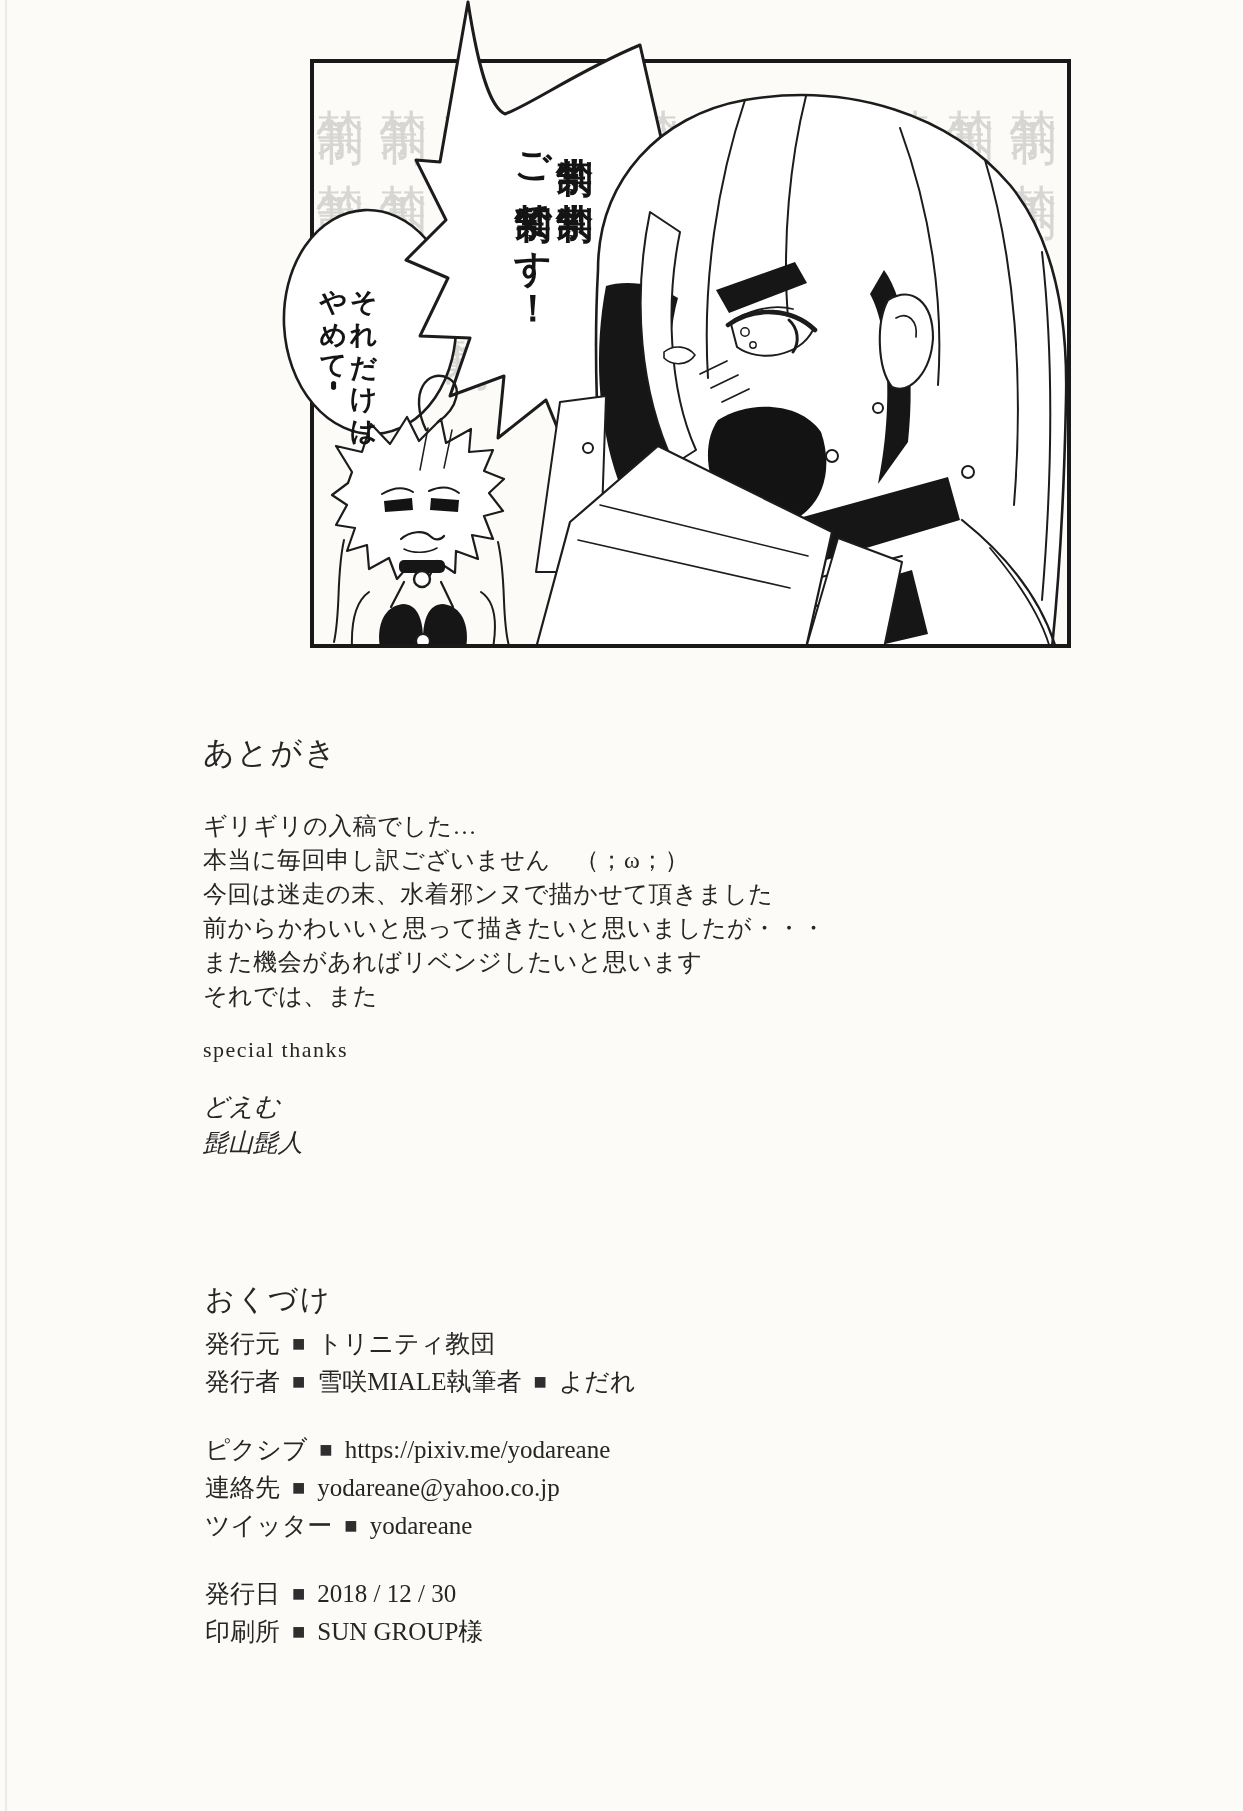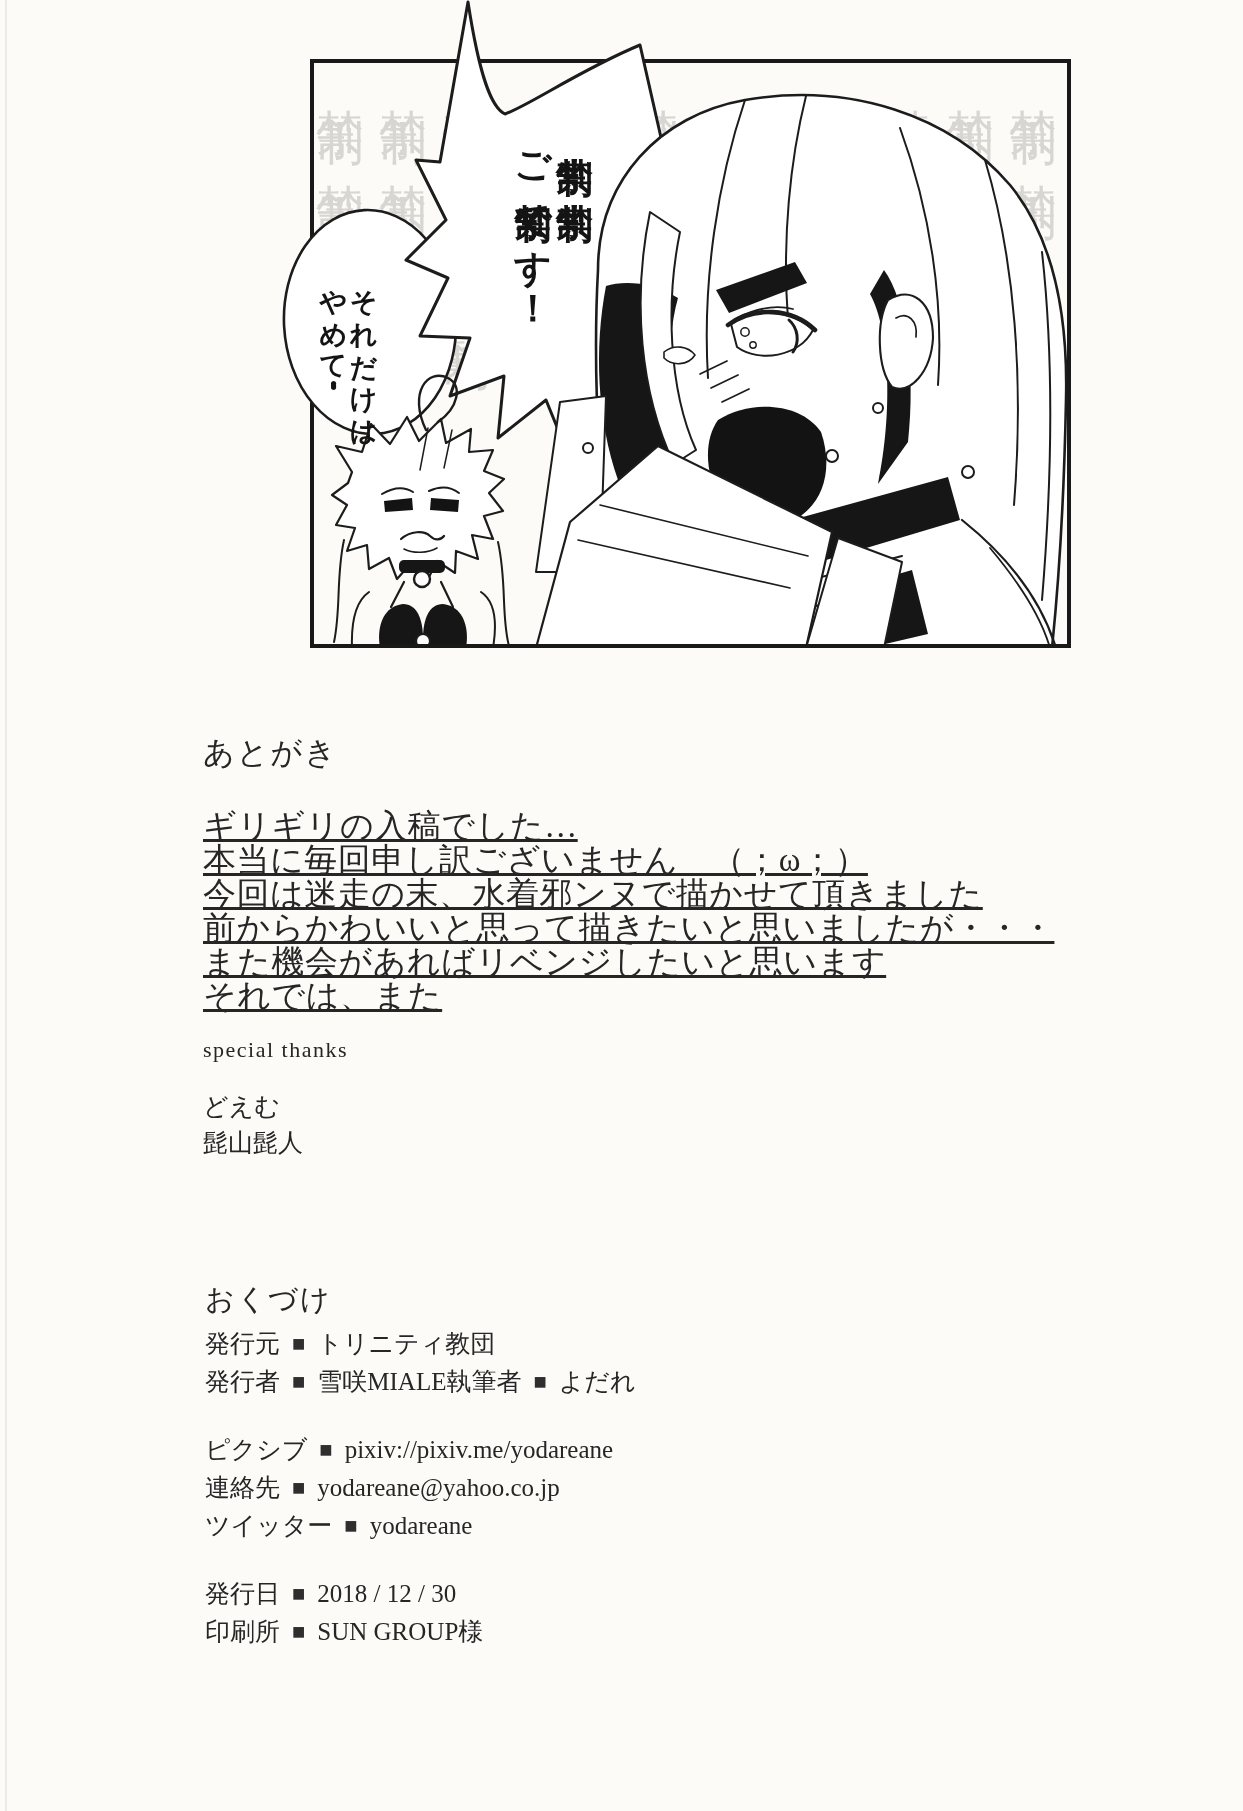--- a/index.html
+++ b/index.html
@@ -32,24 +32,24 @@
     writing-mode:vertical-rl; text-orientation:upright;
     font-weight:600; color:#141414; white-space:nowrap;
   }
   .btext span { display:block; line-height:1.12; }
   .shout { left:512px; top:128px; font-size:37px; letter-spacing:3px; }
   .reply { left:318px; top:270px; font-size:27px; letter-spacing:2px; }
 
   
   .afterword { position:absolute; left:203px; top:737px; z-index:2; }
   .afterword .head { font-size:31px; line-height:32px; margin:0 0 40px 0; letter-spacing:2px; }
-  .afterword .ln { font-size:33px; line-height:34px; letter-spacing:0.5px; white-space:nowrap;text-decoration:underline; }
+  .afterword .ln { font-size:24px; line-height:34px; letter-spacing:0.5px; white-space:nowrap; }
   .afterword .thanks { margin-top:24px; font-size:22px; letter-spacing:1.5px; }
   .names { margin-top:26px; }
-  .afterword .nm { font-size:25px; line-height:36px; }
+  .afterword .nm { font-size:25px; line-height:36px;font-style:italic; }
 
   
   .colophon { position:absolute; left:205px; top:1283px; z-index:2; }
   .colophon .head { font-size:29px; line-height:32px; margin:0 0 10px 0; letter-spacing:2px; }
   .row { font-size:25px; line-height:37px; white-space:nowrap; }
   .row .sq { font-size:22px; margin:0 12px; position:relative; top:-1px; color:#2e2e2e; }
   .gap { margin-top:30px; }
   .pair2 { }
 </style>
 </head>
@@ -203,21 +203,21 @@
     <div class="head">おくづけ</div>
 
     <div class="row">
       <span>発行元</span><span class="sq">■</span><span>トリニティ教団</span>
     </div>
     <div class="row">
       <span>発行者</span><span class="sq">■</span><span>雪咲MIALE</span><span class="pair2">執筆者</span><span class="sq">■</span><span>よだれ</span>
     </div>
 
     <div class="row gap">
-      <span>ピクシブ</span><span class="sq">■</span><span>pixiv://pixiv.me/yodareane</span>
+      <span>ピクシブ</span><span class="sq">■</span><span>https://pixiv.me/yodareane</span>
     </div>
     <div class="row">
       <span>連絡先</span><span class="sq">■</span><span>yodareane@yahoo.co.jp</span>
     </div>
     <div class="row">
       <span>ツイッター</span><span class="sq">■</span><span>yodareane</span>
     </div>
 
     <div class="row gap">
       <span>発行日</span><span class="sq">■</span><span>2018 / 12 / 30</span>

